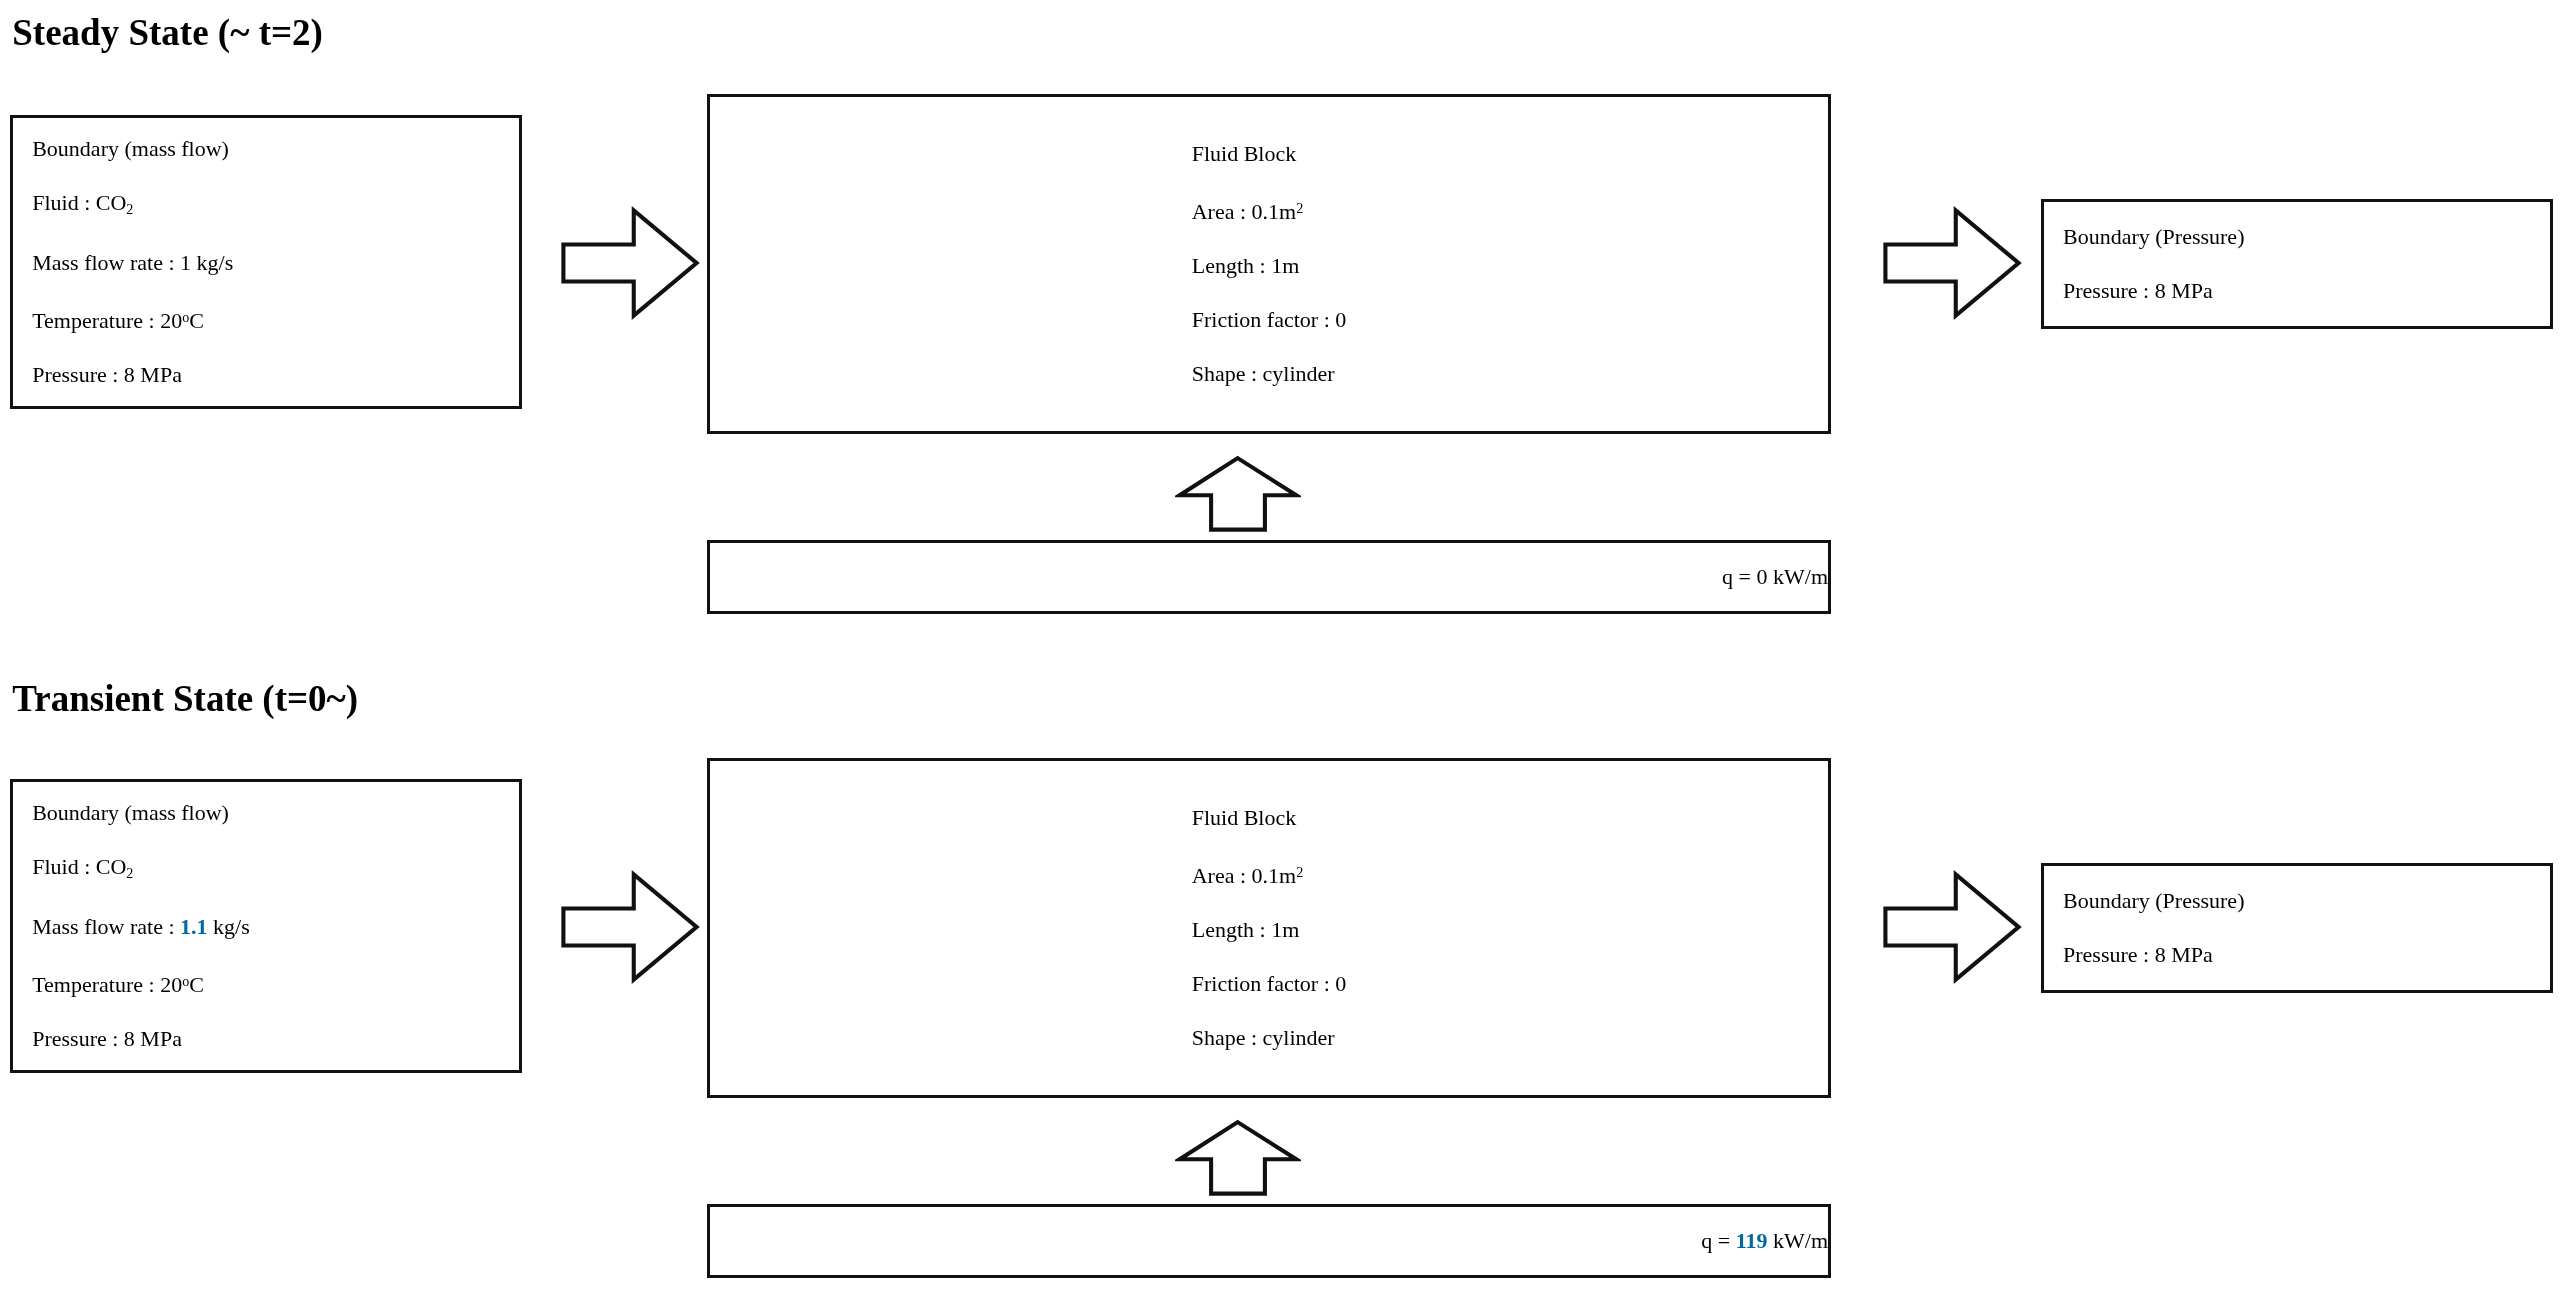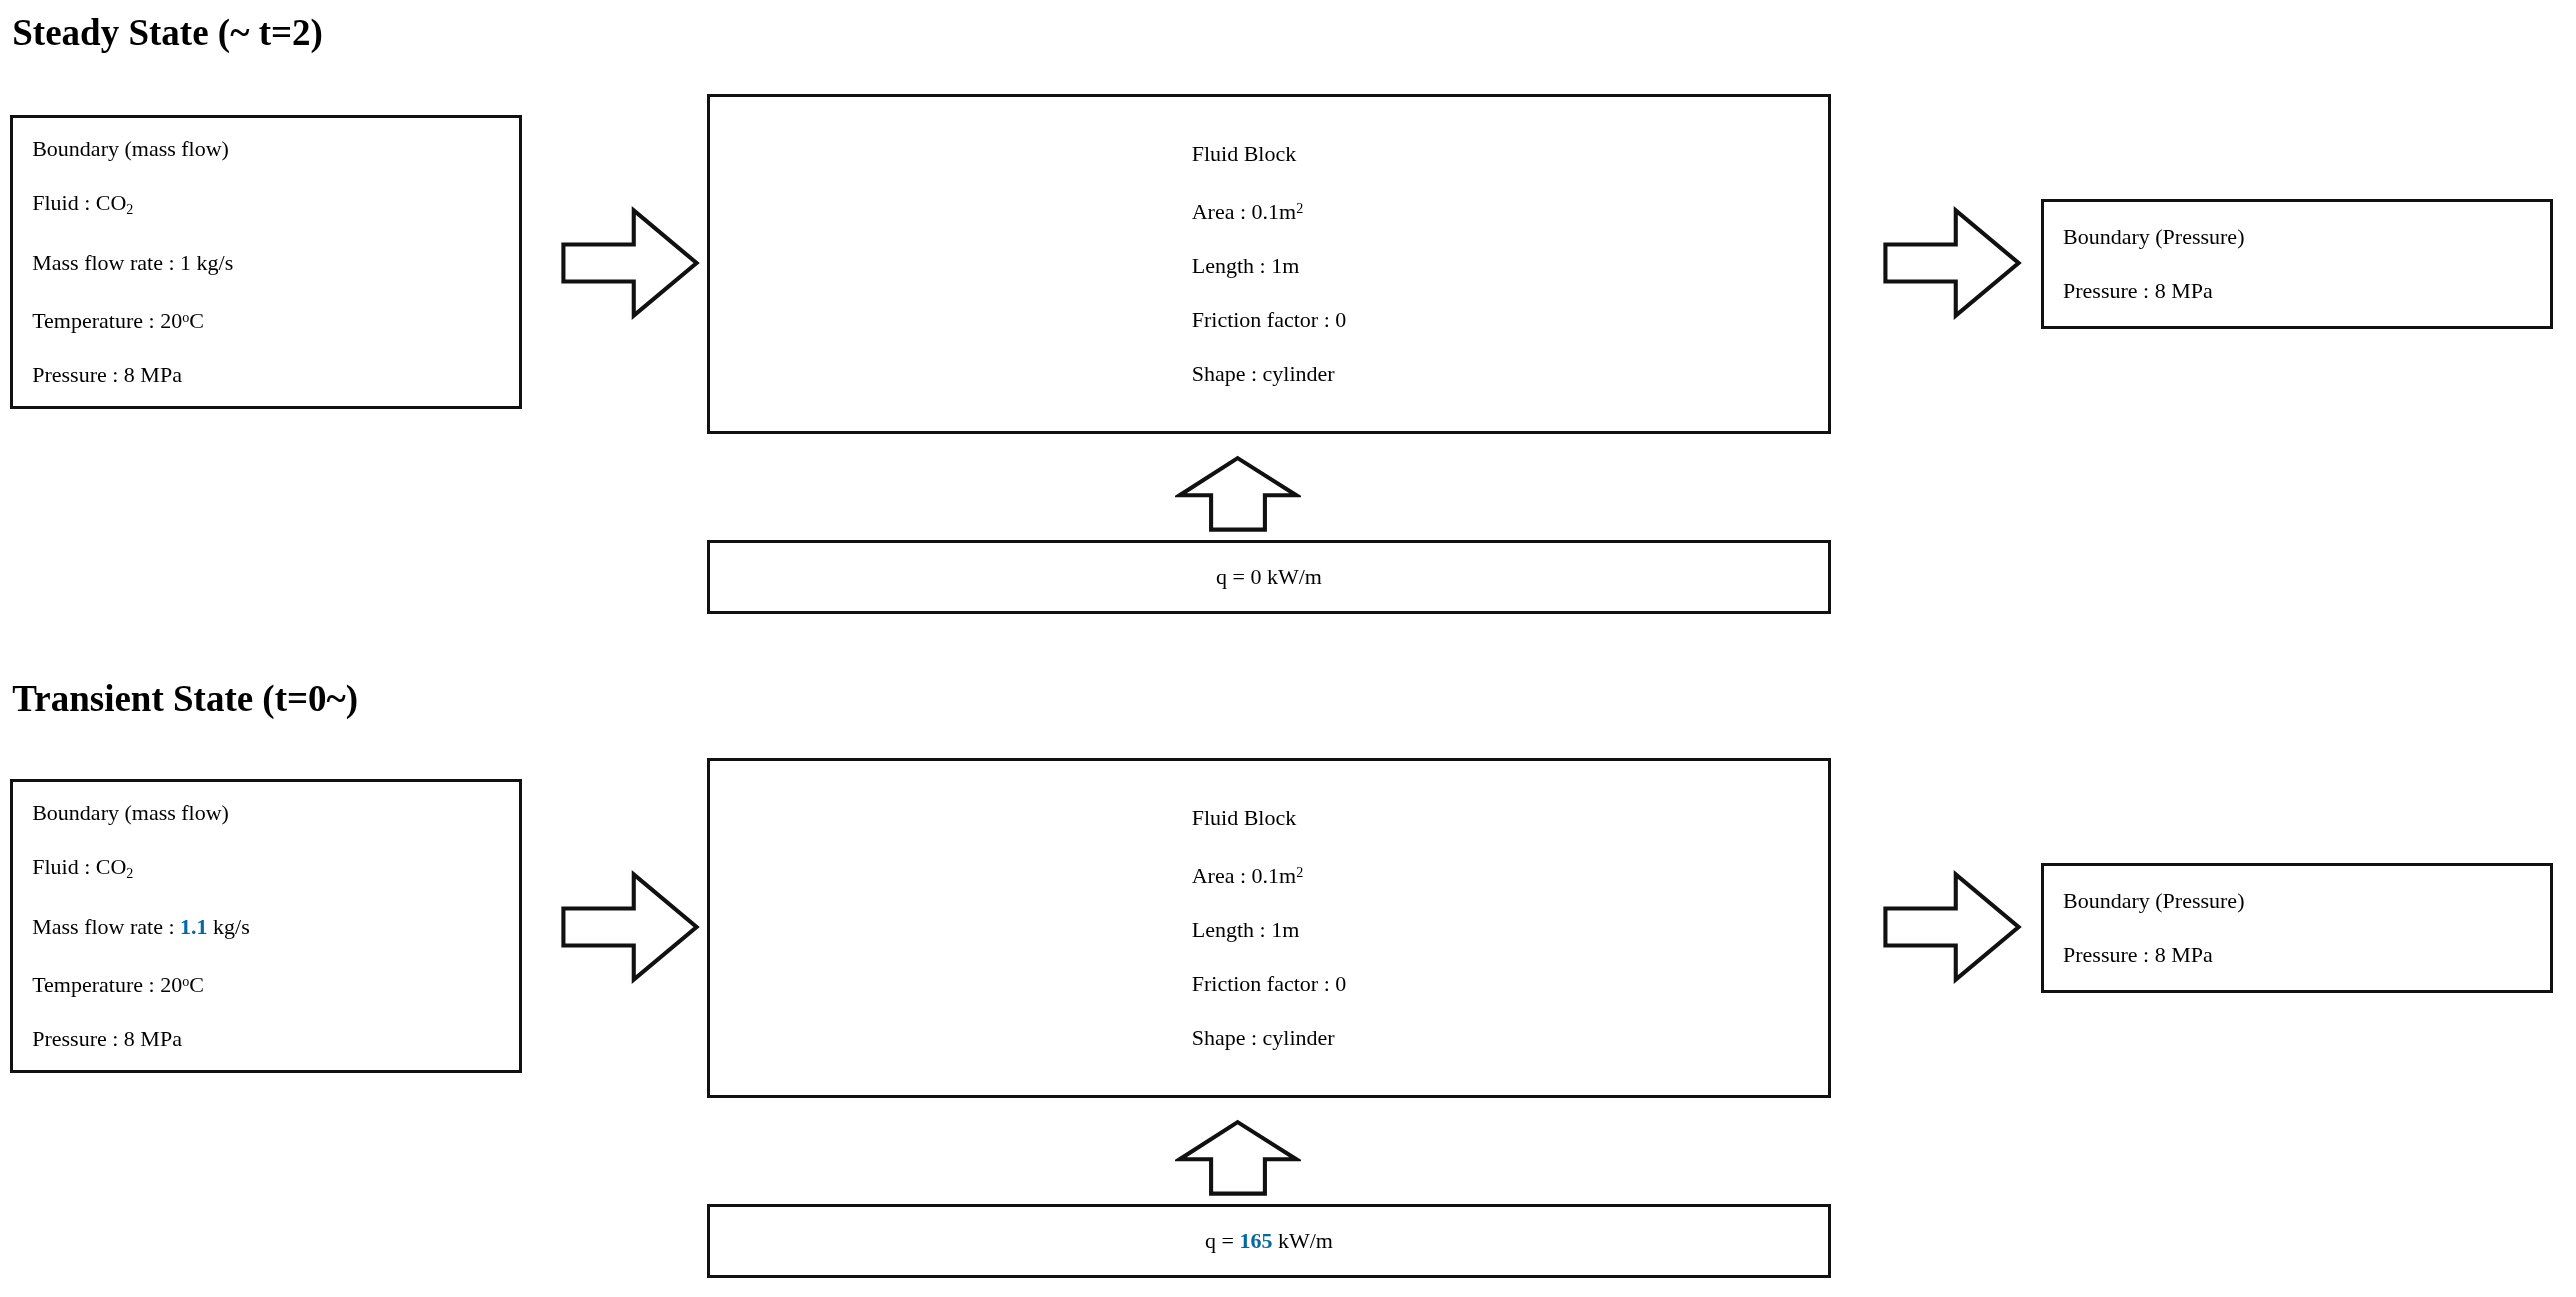--- a/index.html
+++ b/index.html
@@ -70,21 +70,21 @@
     display: inline-block;
     text-align: left;
   }
 
   
   .qbar .box-body {
     left: 0;
     right: 0;
     top: 50%;
     transform: translateY(-50%);
-    text-align: center;
+    text-align: right;
   }
 
   sub { font-size: 0.64em; vertical-align: -0.26em; }
   sup { font-size: 0.64em; vertical-align: 0.46em; }
   .deg { font-size: 0.64em; vertical-align: 0.46em; }
 
   .hl {
     color: #0369a1;
     font-weight: bold;
   }
@@ -205,18 +205,18 @@
   </div>
 
   <div class="arrow" style="left:1175px; top:1118px; width:126px; height:79px;">
     <svg viewBox="0 0 185 115" preserveAspectRatio="none">
       <polygon points="92,6 178,60 132,60 132,110 53,110 53,60 7,60"></polygon>
     </svg>
   </div>
 
   <div class="box qbar" style="left:707px; top:1204px; width:1124px; height:74px;">
     <div class="box-body">
-      <div class="line"><span>q = </span><span class="hl">165</span><span> kW/m</span></div>
+      <div class="line"><span>q = </span><span class="hl">119</span><span> kW/m</span></div>
     </div>
   </div>
 
 </div>
 
 
 </body></html>

